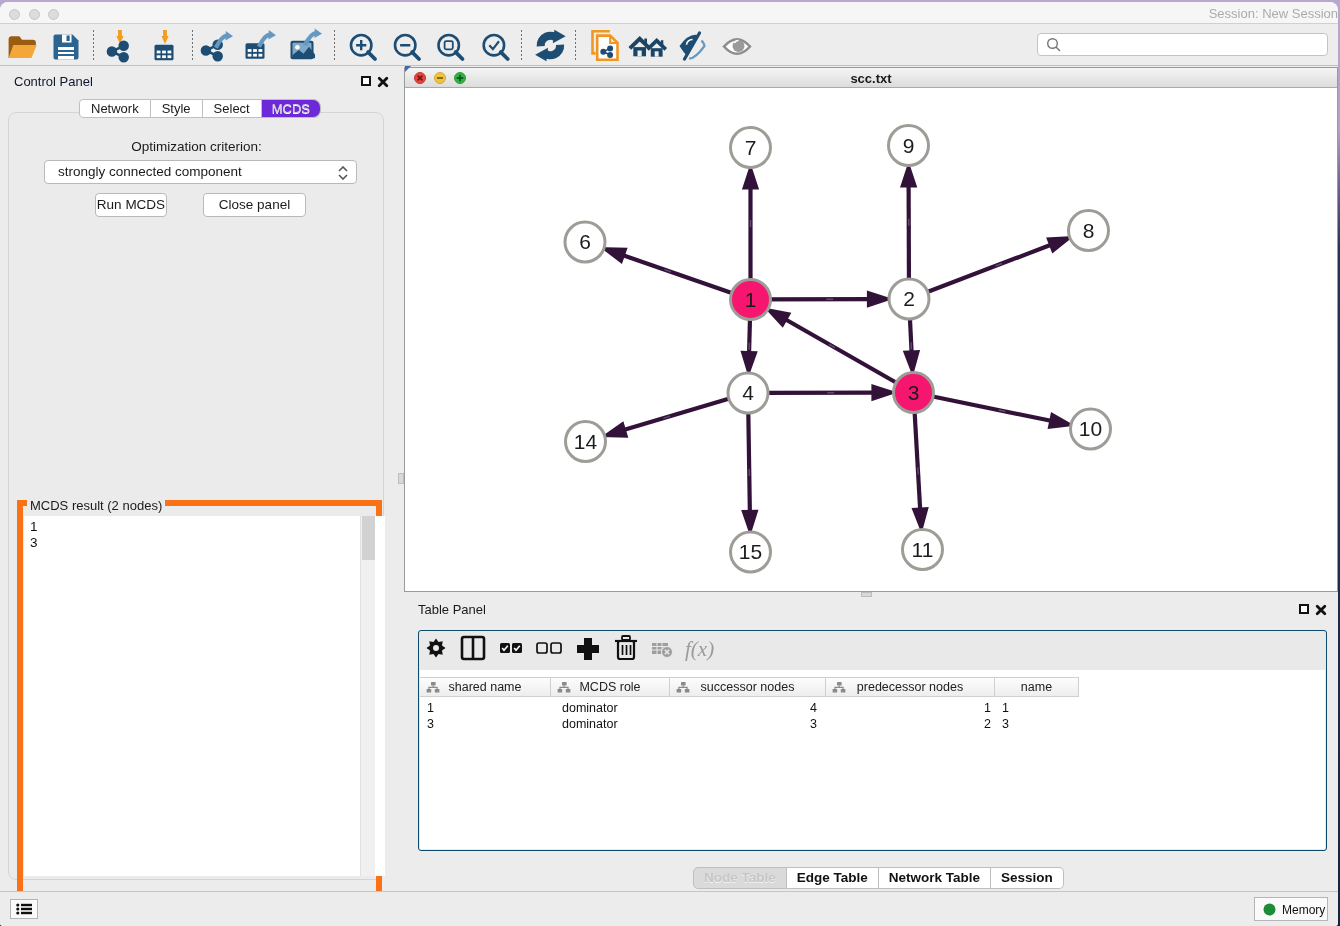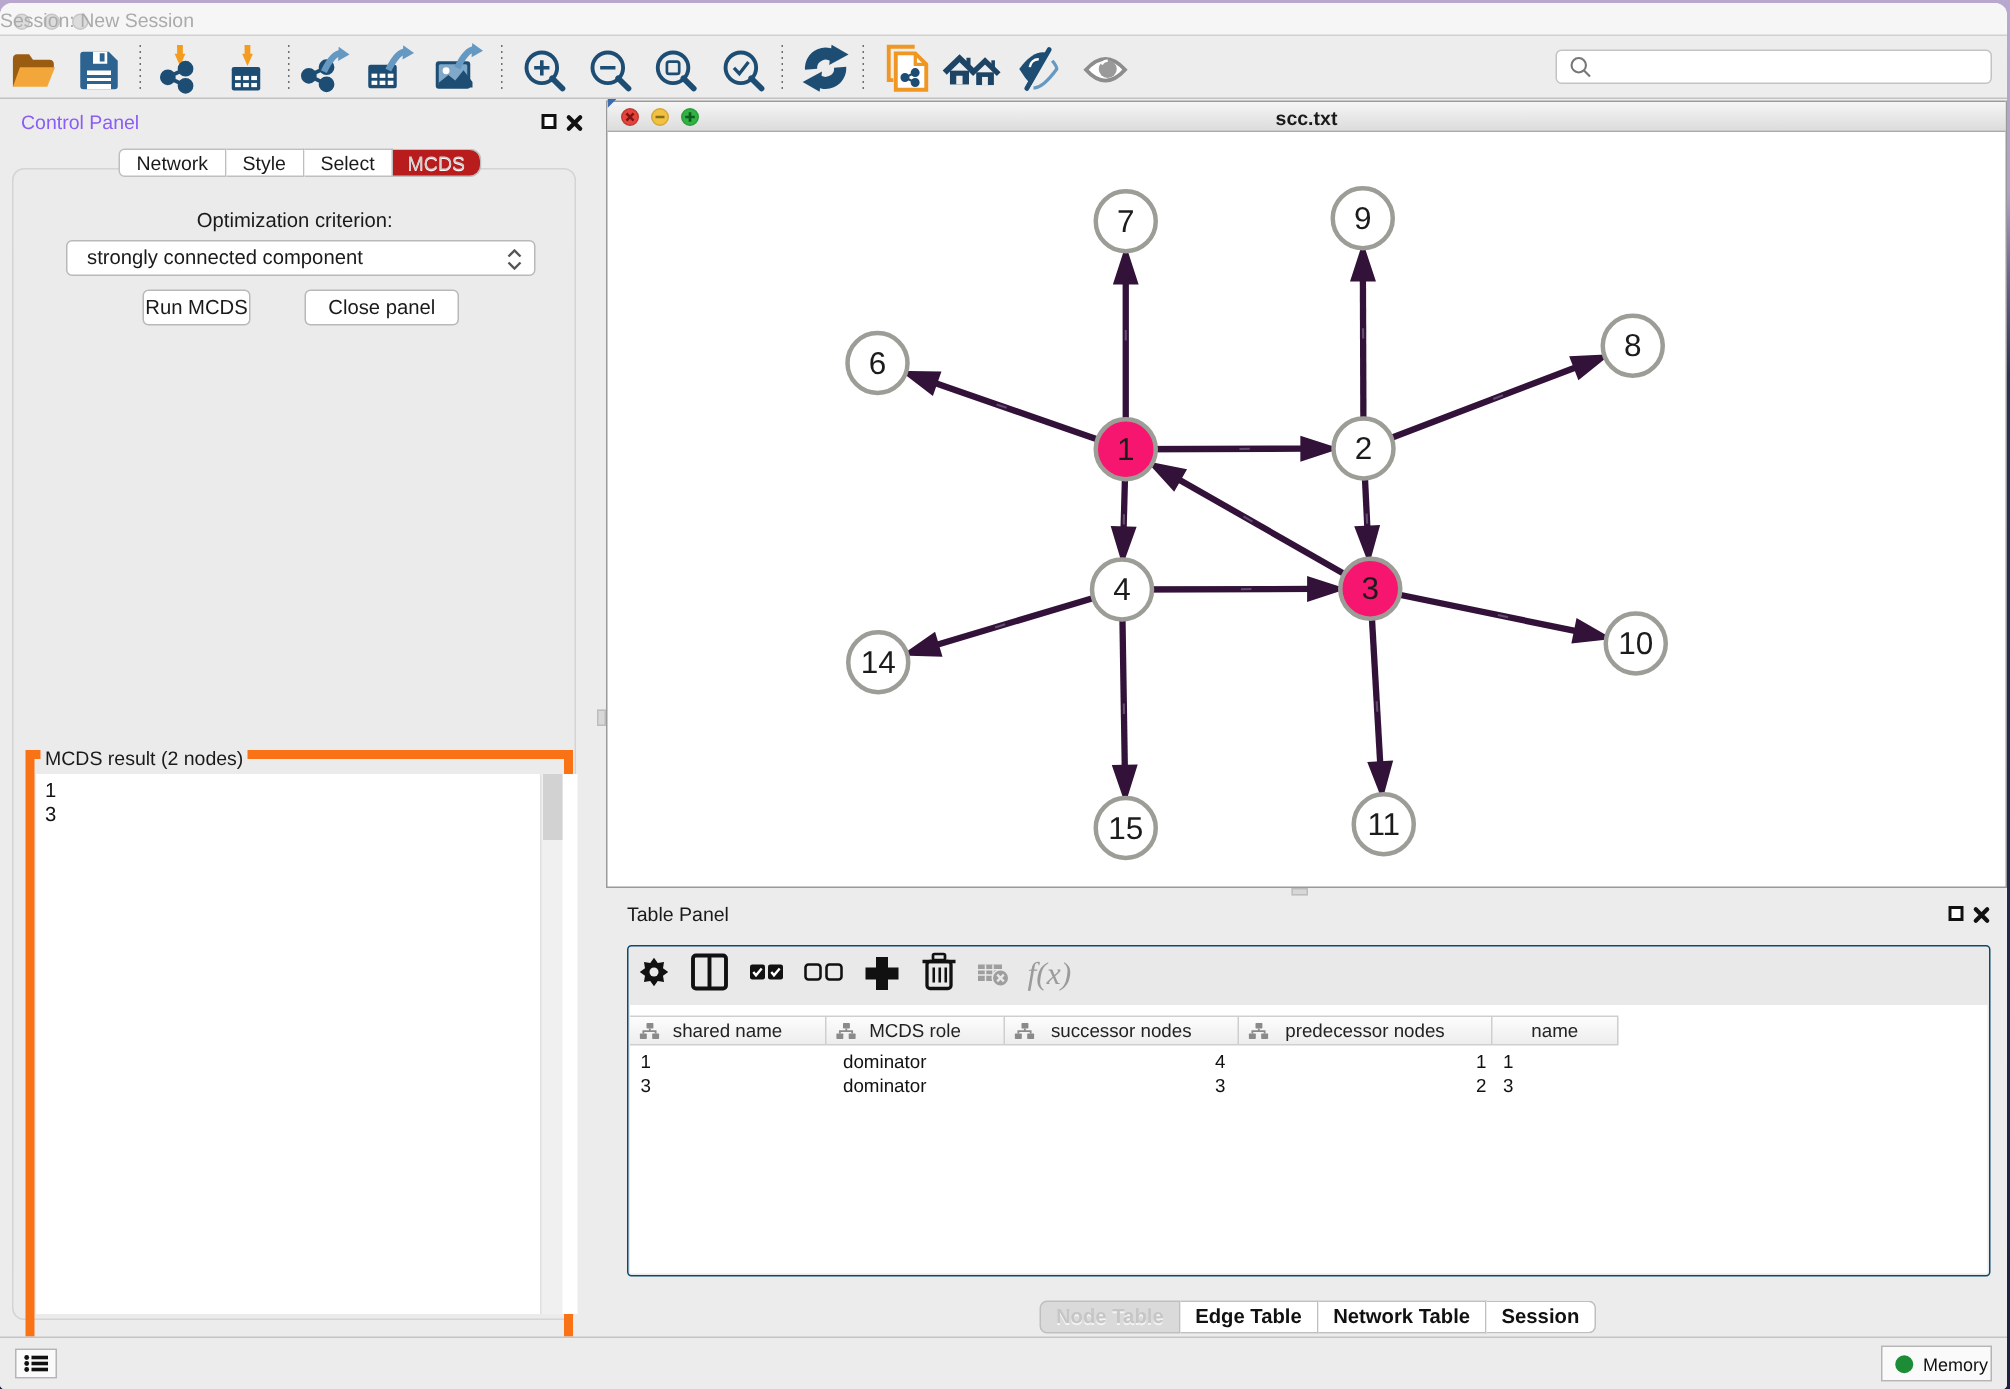--- a/index.html
+++ b/index.html
@@ -6,39 +6,39 @@
 html,body { width:1340px; height:926px; overflow:hidden; }
 body { font-family:"Liberation Sans",sans-serif;
   background:linear-gradient(180deg,#b8a8cd 0%,#b2a1c7 14%,#6a6490 20%,#2a3156 27%,#1a2240 100%); }
 #win { position:absolute; top:2px; left:0; right:2px; bottom:0;
   background:#ececec; border-radius:8px 8px 3px 3px; overflow:hidden; }
 
 #titlebar { position:absolute; top:0; left:0; right:0; height:22px; background:#f6f6f6;
   border-bottom:1px solid #d0d0d0; }
 #titlebar .tl { position:absolute; top:7px; width:11px; height:11px; border-radius:50%;
   background:#dcdcdc; border:1px solid #c6c6c6; }
-#title-text { position:absolute; top:4px; left:0; right:0; text-align:left;
+#title-text { position:absolute; top:4px; left:0; right:0; text-align:right;
   font-size:13px; color:#ababab; }
 
 #toolbar { position:absolute; top:22px; left:0; right:0; height:42px; background:#ededed;
   border-bottom:1px solid #c2c2c2; }
 .sep { position:absolute; top:6px; height:30px; width:1px;
   background-image:linear-gradient(#6f6f6f 40%, rgba(0,0,0,0) 0%);
   background-size:1px 4px; }
 #searchbox { position:absolute; left:1037px; top:9px; width:291px; height:23px; background:#fff;
   border:1px solid #c3c3c3; border-radius:4px; }
 
-#cp-title { position:absolute; left:14px; top:72px; font-size:13px; color:#8b5cf6; }
+#cp-title { position:absolute; left:14px; top:72px; font-size:13px; color:#0f172a; }
 .winbtn-sq { position:absolute; width:10px; height:10px; border:2px solid #111; background:#fff; }
 .winbtn-x { position:absolute; font-size:13px; font-weight:bold; color:#111; }
 #cp-tabs { position:absolute; left:79px; top:97px; height:19px; display:flex; font-size:13px; z-index:3; }
 #cp-tabs .tab { background:#fff; border:1px solid #bfbfbf; border-left:none; padding:0 11px;
   line-height:17px; color:#1a1a1a; }
 #cp-tabs .tab:first-child { border-left:1px solid #bfbfbf; border-radius:4px 0 0 4px; }
-#cp-tabs .tab.dis { background:#b91c1c; color:#cfcfcf; text-shadow:0 1px 0 #fff; padding:0 10px;
+#cp-tabs .tab.dis { background:#6d28d9; color:#cfcfcf; text-shadow:0 1px 0 #fff; padding:0 10px;
   border-radius:0 8px 8px 0; }
 #cp-inner { position:absolute; left:8px; top:110px; width:376px; height:768px;
   background:#ebebeb; border:1px solid #d4d4d4; border-radius:8px; }
 #opt-label { position:absolute; left:0; width:393px; top:137px; text-align:center; font-size:13.5px; color:#1a1a1a;}
 #opt-select { position:absolute; left:44px; top:158px; width:313px; height:24px; background:#fff;
   border:1px solid #b9b9b9; border-radius:4px; font-size:13.5px; color:#1a1a1a; }
 #opt-select span.txt { position:absolute; left:13px; top:3px; }
 .btn { position:absolute; height:24px; background:#fff; border:1px solid #b9b9b9; border-radius:4px;
   font-size:13.5px; color:#1a1a1a; text-align:center; line-height:22px; }
 

